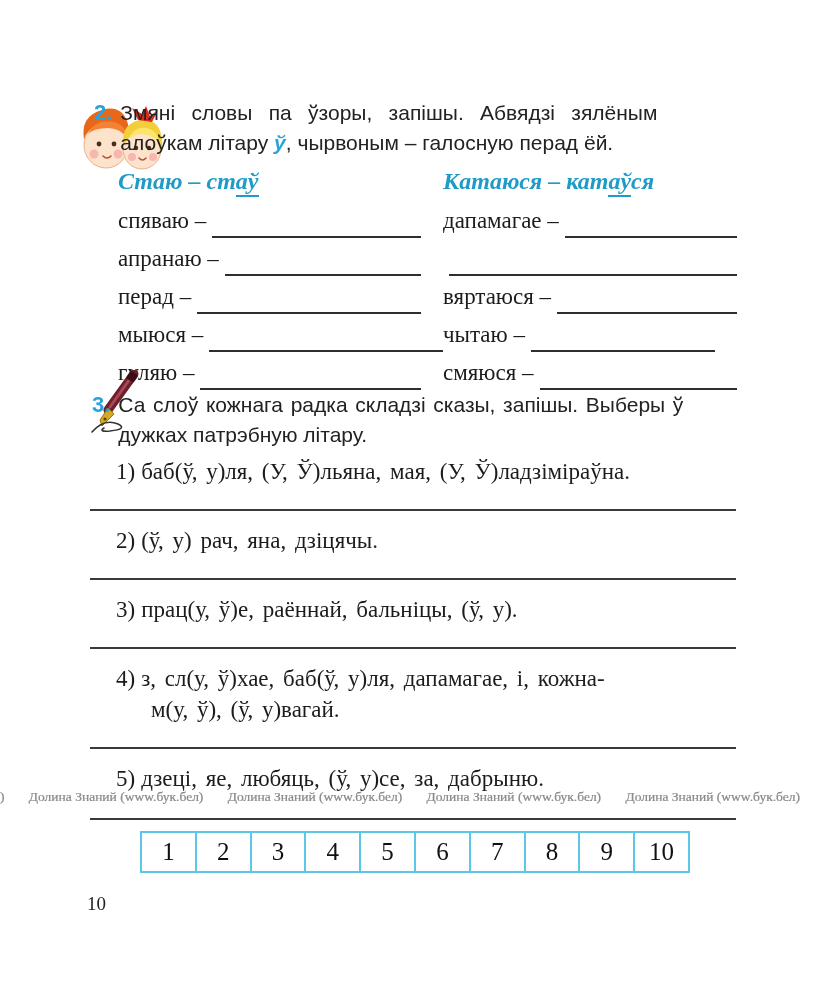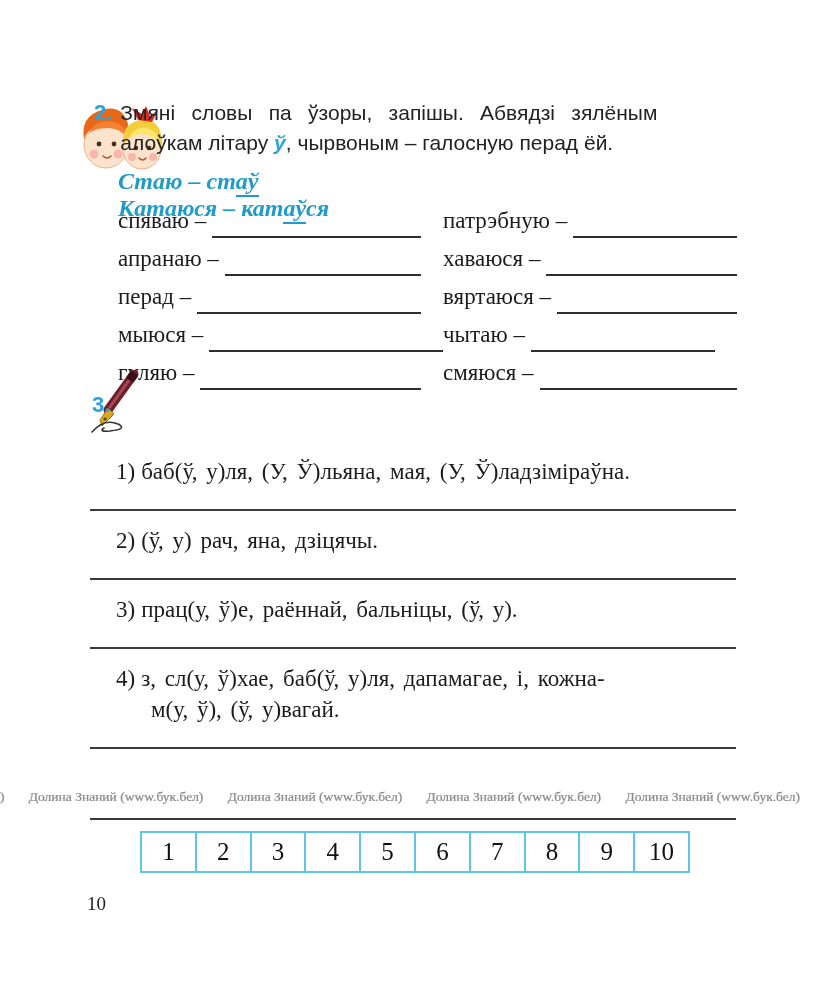--- a/index.html
+++ b/index.html
@@ -14,21 +14,21 @@
 
   #ex2-header { top: 98px; left: 76px; width: 665px; }
   #ex2-header .ex-num { margin-left: 18px; }
   #ex2-header .instr { width: 537px; }
 
   #ex3-header { top: 372px; left: 86px; width: 655px; }
   #ex3-header .ex-num { margin-left: 6px; margin-top: 18px; }
   #ex3-header .instr { width: 565px; margin-top: 18px; }
 
   
-  #example-row { position: absolute; top: 168px; left: 118px; width: 619px; display: flex; flex-direction: column; }
+  #example-row { position: absolute; top: 168px; left: 118px; width: 619px; display: flex; }
   .example { font-family: "Liberation Serif", serif; font-style: italic; font-weight: bold;
              color: #1e9bc6; font-size: 24px; }
   .example .u { border-bottom: 2px solid #1e9bc6; padding-bottom: 1px; }
   #example-left { width: 325px; }
 
   
   #word-rows { position: absolute; top: 200px; left: 118px; width: 619px;
                display: grid; grid-template-columns: 325px 294px; }
   .wcell { display: flex; align-items: flex-end; height: 38px;
            font-family: "Liberation Serif", serif; font-size: 23px; }
@@ -102,29 +102,28 @@
   <div class="example" id="example-left"><span>Стаю – ст</span><span class="u">аў</span><span></span></div>
   <div class="example"><span>Катаюся – кат</span><span class="u">аў</span><span>ся</span></div>
 </div>
 
 <div id="word-rows">
   <div class="wcell l">
       <span class="word">спяваю –</span>
       <span class="blank"></span>
     </div>
   <div class="wcell r">
-      <span class="word">патрэбную –</span>
+      <span class="word">дапамагае –</span>
       <span class="blank"></span>
     </div>
   <div class="wcell l">
       <span class="word">апранаю –</span>
       <span class="blank"></span>
     </div>
   <div class="wcell r">
-      <span class="word">хаваюся –</span>
       <span class="blank"></span>
     </div>
   <div class="wcell l">
       <span class="word">перад –</span>
       <span class="blank"></span>
     </div>
   <div class="wcell r">
       <span class="word">вяртаюся –</span>
       <span class="blank"></span>
     </div>
@@ -150,31 +149,33 @@
   <line x1="46" y1="4" x2="20" y2="40" stroke="#6e1f2c" stroke-width="9" stroke-linecap="round"></line>
   <line x1="44" y1="6" x2="22" y2="37" stroke="#a84856" stroke-width="3" stroke-linecap="round"></line>
   <rect x="40" y="2" width="9" height="9" rx="2" transform="rotate(35 44 6)" fill="#3c0f18"></rect>
   <polygon points="20,38 26,44 14,56 12,50" fill="#d9a821" stroke="#9c7413" stroke-width="1"></polygon>
   <circle cx="17" cy="49" r="1.6" fill="#5a4206"></circle>
   <path d="M4,62 Q16,48 30,54 Q40,59 22,61 Q10,62 16,58" stroke="#333" stroke-width="1.6" fill="none" stroke-linecap="round"></path>
 </svg>
 
 <div class="ex-header" id="ex3-header">
   <span class="ex-num">3.</span>
+  <p class="instr">Са слоў кожнага радка складзі сказы, запішы. Выберы ў дужках патрэбную літару.</p>
 </div>
 
 <div id="sentences">
   <p class="sentence"><span class="snum">1)</span><span>баб(ў, у)ля, (У, Ў)льяна, мая, (У, Ў)ладзіміраўна.</span></p>
   <div class="write-line"></div>
   <p class="sentence"><span class="snum">2)</span><span>(ў, у) рач, яна, дзіцячы.</span></p>
   <div class="write-line"></div>
   <p class="sentence"><span class="snum">3)</span><span>прац(у, ў)е, раённай, бальніцы, (ў, у).</span></p>
   <div class="write-line"></div>
   <p class="sentence"><span class="snum">4)</span><span>з, сл(у, ў)хае, баб(ў, у)ля, дапамагае, і, кожна-</span><span class="l2">м(у, ў), (ў, у)вагай.</span></p>
   <div class="write-line"></div>
+  <p class="sentence"><span class="snum">5)</span><span>дзеці, яе, любяць, (ў, у)се, за, дабрыню.</span></p>
 </div>
 
 <div id="watermark-row">
   <span>)</span>
   <span>Долина Знаний (www.бук.бел)</span>
   <span>Долина Знаний (www.бук.бел)</span>
   <span>Долина Знаний (www.бук.бел)</span>
   <span>Долина Знаний (www.бук.бел)</span>
 </div>
 

